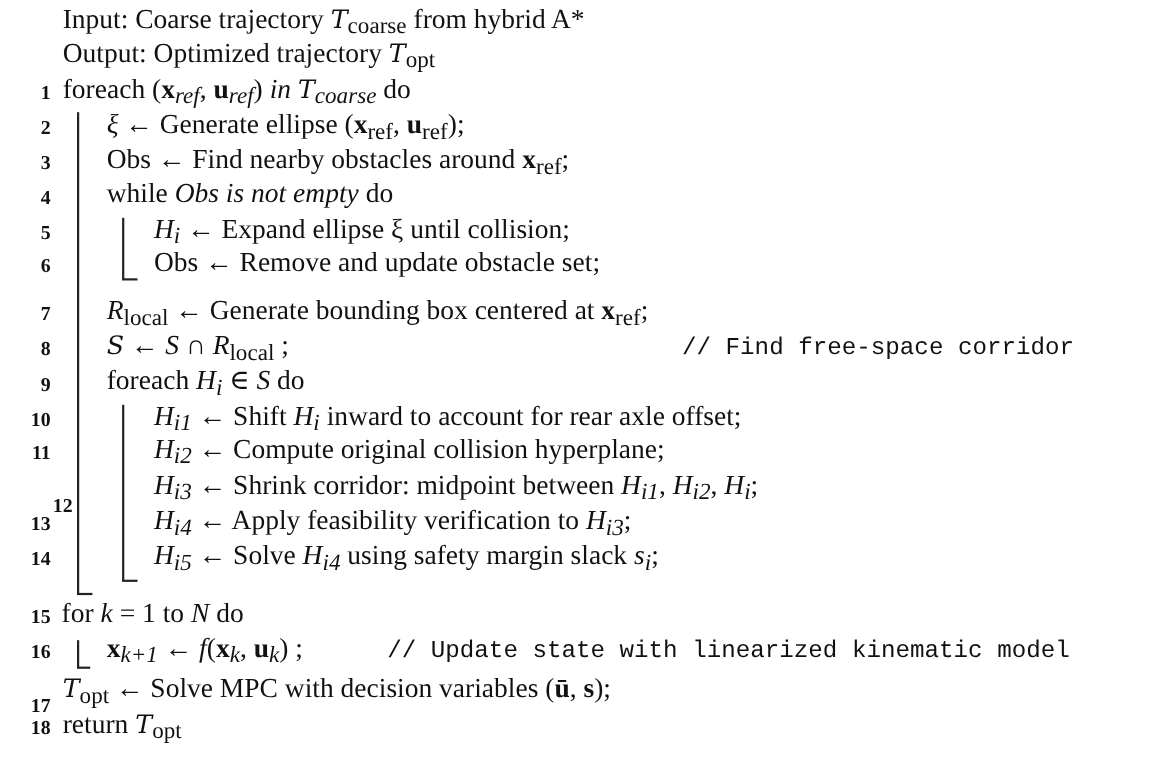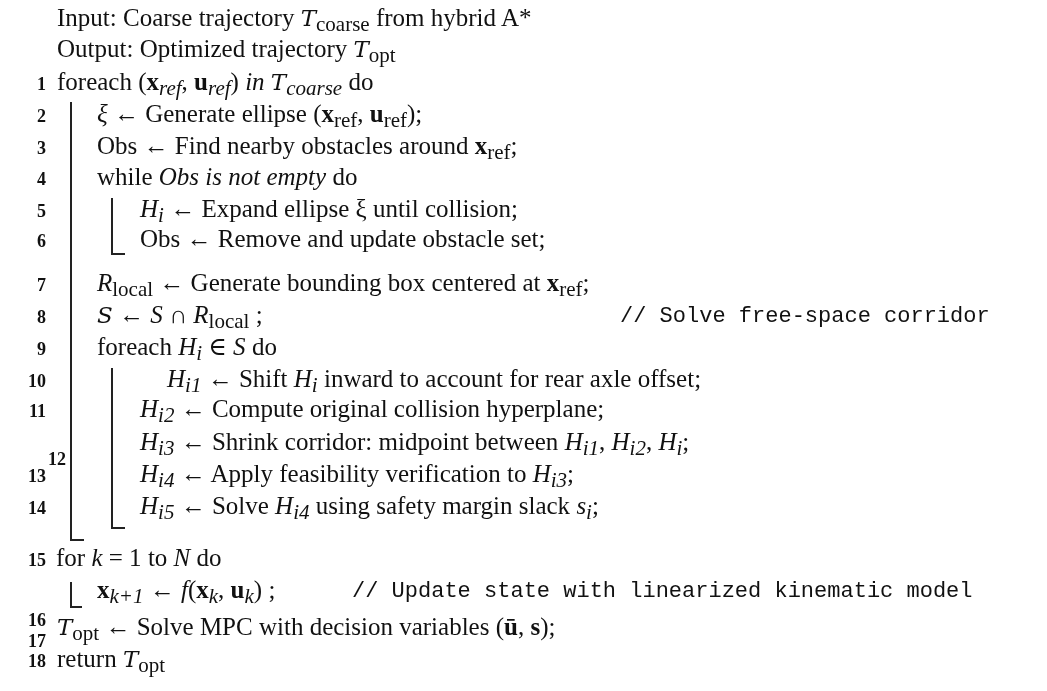--- a/index.html
+++ b/index.html
@@ -90,30 +90,30 @@
   <span>←</span>
   <span>Generate bounding box centered at </span><span class="bv">x</span><sub>ref</sub><span>;</span>
 </div>
 
 <div class="num" style="left:0px; top:302px;">8</div>
 <div class="line" style="left:97px; top:300px;">
   <span class="cal">S</span>
   <span>←</span>
   <span class="i">S ∩ R</span><sub>local</sub><span> ;</span>
 </div>
-<div class="comment mono" style="left:620px; top:302px;">// Solve free-space corridor</div>
+<div class="comment mono" style="left:620px; top:302px;">// Find free-space corridor</div>
 
 <div class="num" style="left:0px; top:334px;">9</div>
 <div class="line" style="left:97px; top:332px;">
   <span class="b">foreach</span>
   <span class="i">H</span><sub class="i">i</sub><span class="i"> ∈ S </span><span class="b">do</span>
 </div>
 
 <div class="num" style="left:0px; top:366px;">10</div>
-<div class="line" style="left:140px; top:364px;margin-left:27px;">
+<div class="line" style="left:140px; top:364px;">
   <span class="i">H</span><sub class="i">i1</sub>
   <span>←</span>
   <span>Shift </span><span class="i">H</span><sub class="i">i</sub><span> inward to account for rear axle offset;</span>
 </div>
 
 <div class="num" style="left:0px; top:396px;">11</div>
 <div class="line" style="left:140px; top:394px;">
   <span class="i">H</span><sub class="i">i2</sub>
   <span>←</span>
   <span>Compute original collision hyperplane;</span>
@@ -141,21 +141,21 @@
 </div>
 
 <div class="num" style="left:0px; top:545px;">15</div>
 <div class="line" style="left:56px; top:543px;">
   <span class="b">for</span>
   <span class="i">k</span><span> = 1 </span><span class="b">to</span>
   <span class="i">N</span>
   <span class="b">do</span>
 </div>
 
-<div class="num" style="left:0px; top:577px;margin-top:28px;">16</div>
+<div class="num" style="left:0px; top:577px;">16</div>
 <div class="line" style="left:97px; top:575px;">
   <span class="bv">x</span><sub class="i">k+1</sub>
   <span>←</span>
   <span class="i">f</span>(<span class="bv">x</span><sub class="i">k</sub>, <span class="bv">u</span><sub class="i">k</sub>)<span> ;</span>
 </div>
 <div class="comment mono" style="left:352px; top:577px;">// Update state with linearized kinematic model</div>
 
 <div class="num" style="left:0px; top:614px;margin-top:12px;">17</div>
 <div class="line" style="left:57px; top:612px;">
   <span class="cal">T</span><sub>opt</sub>

